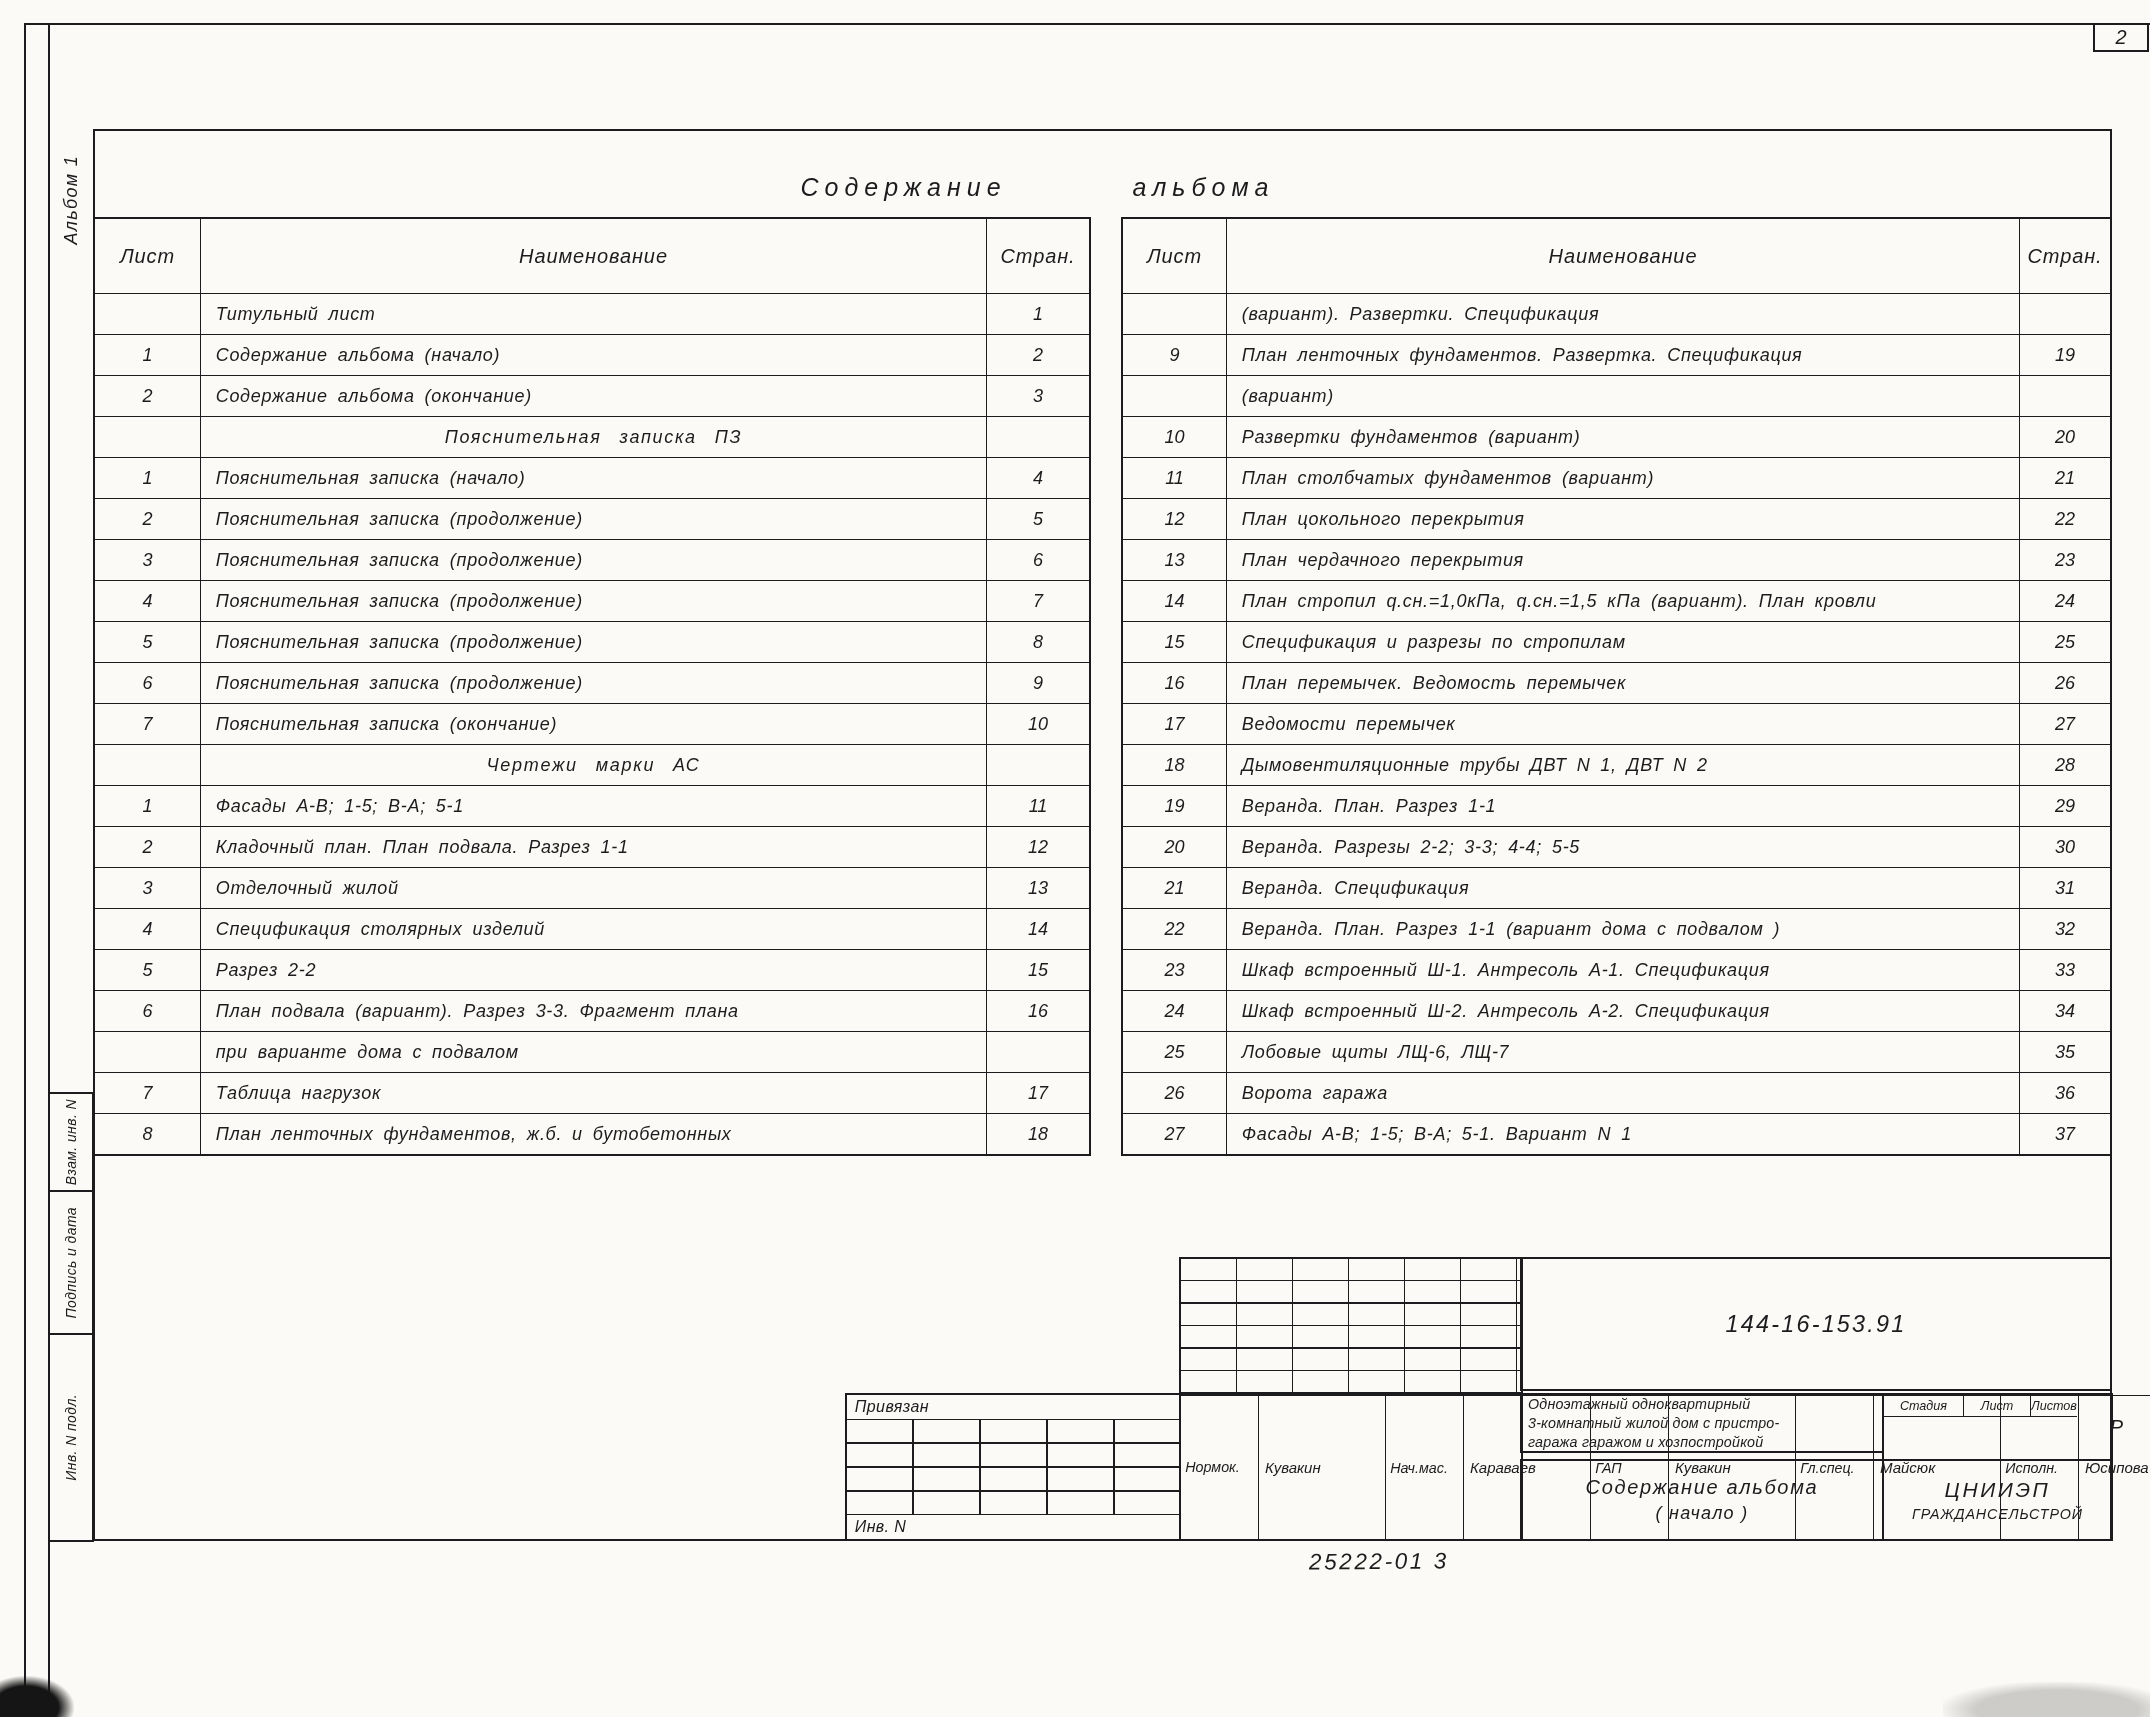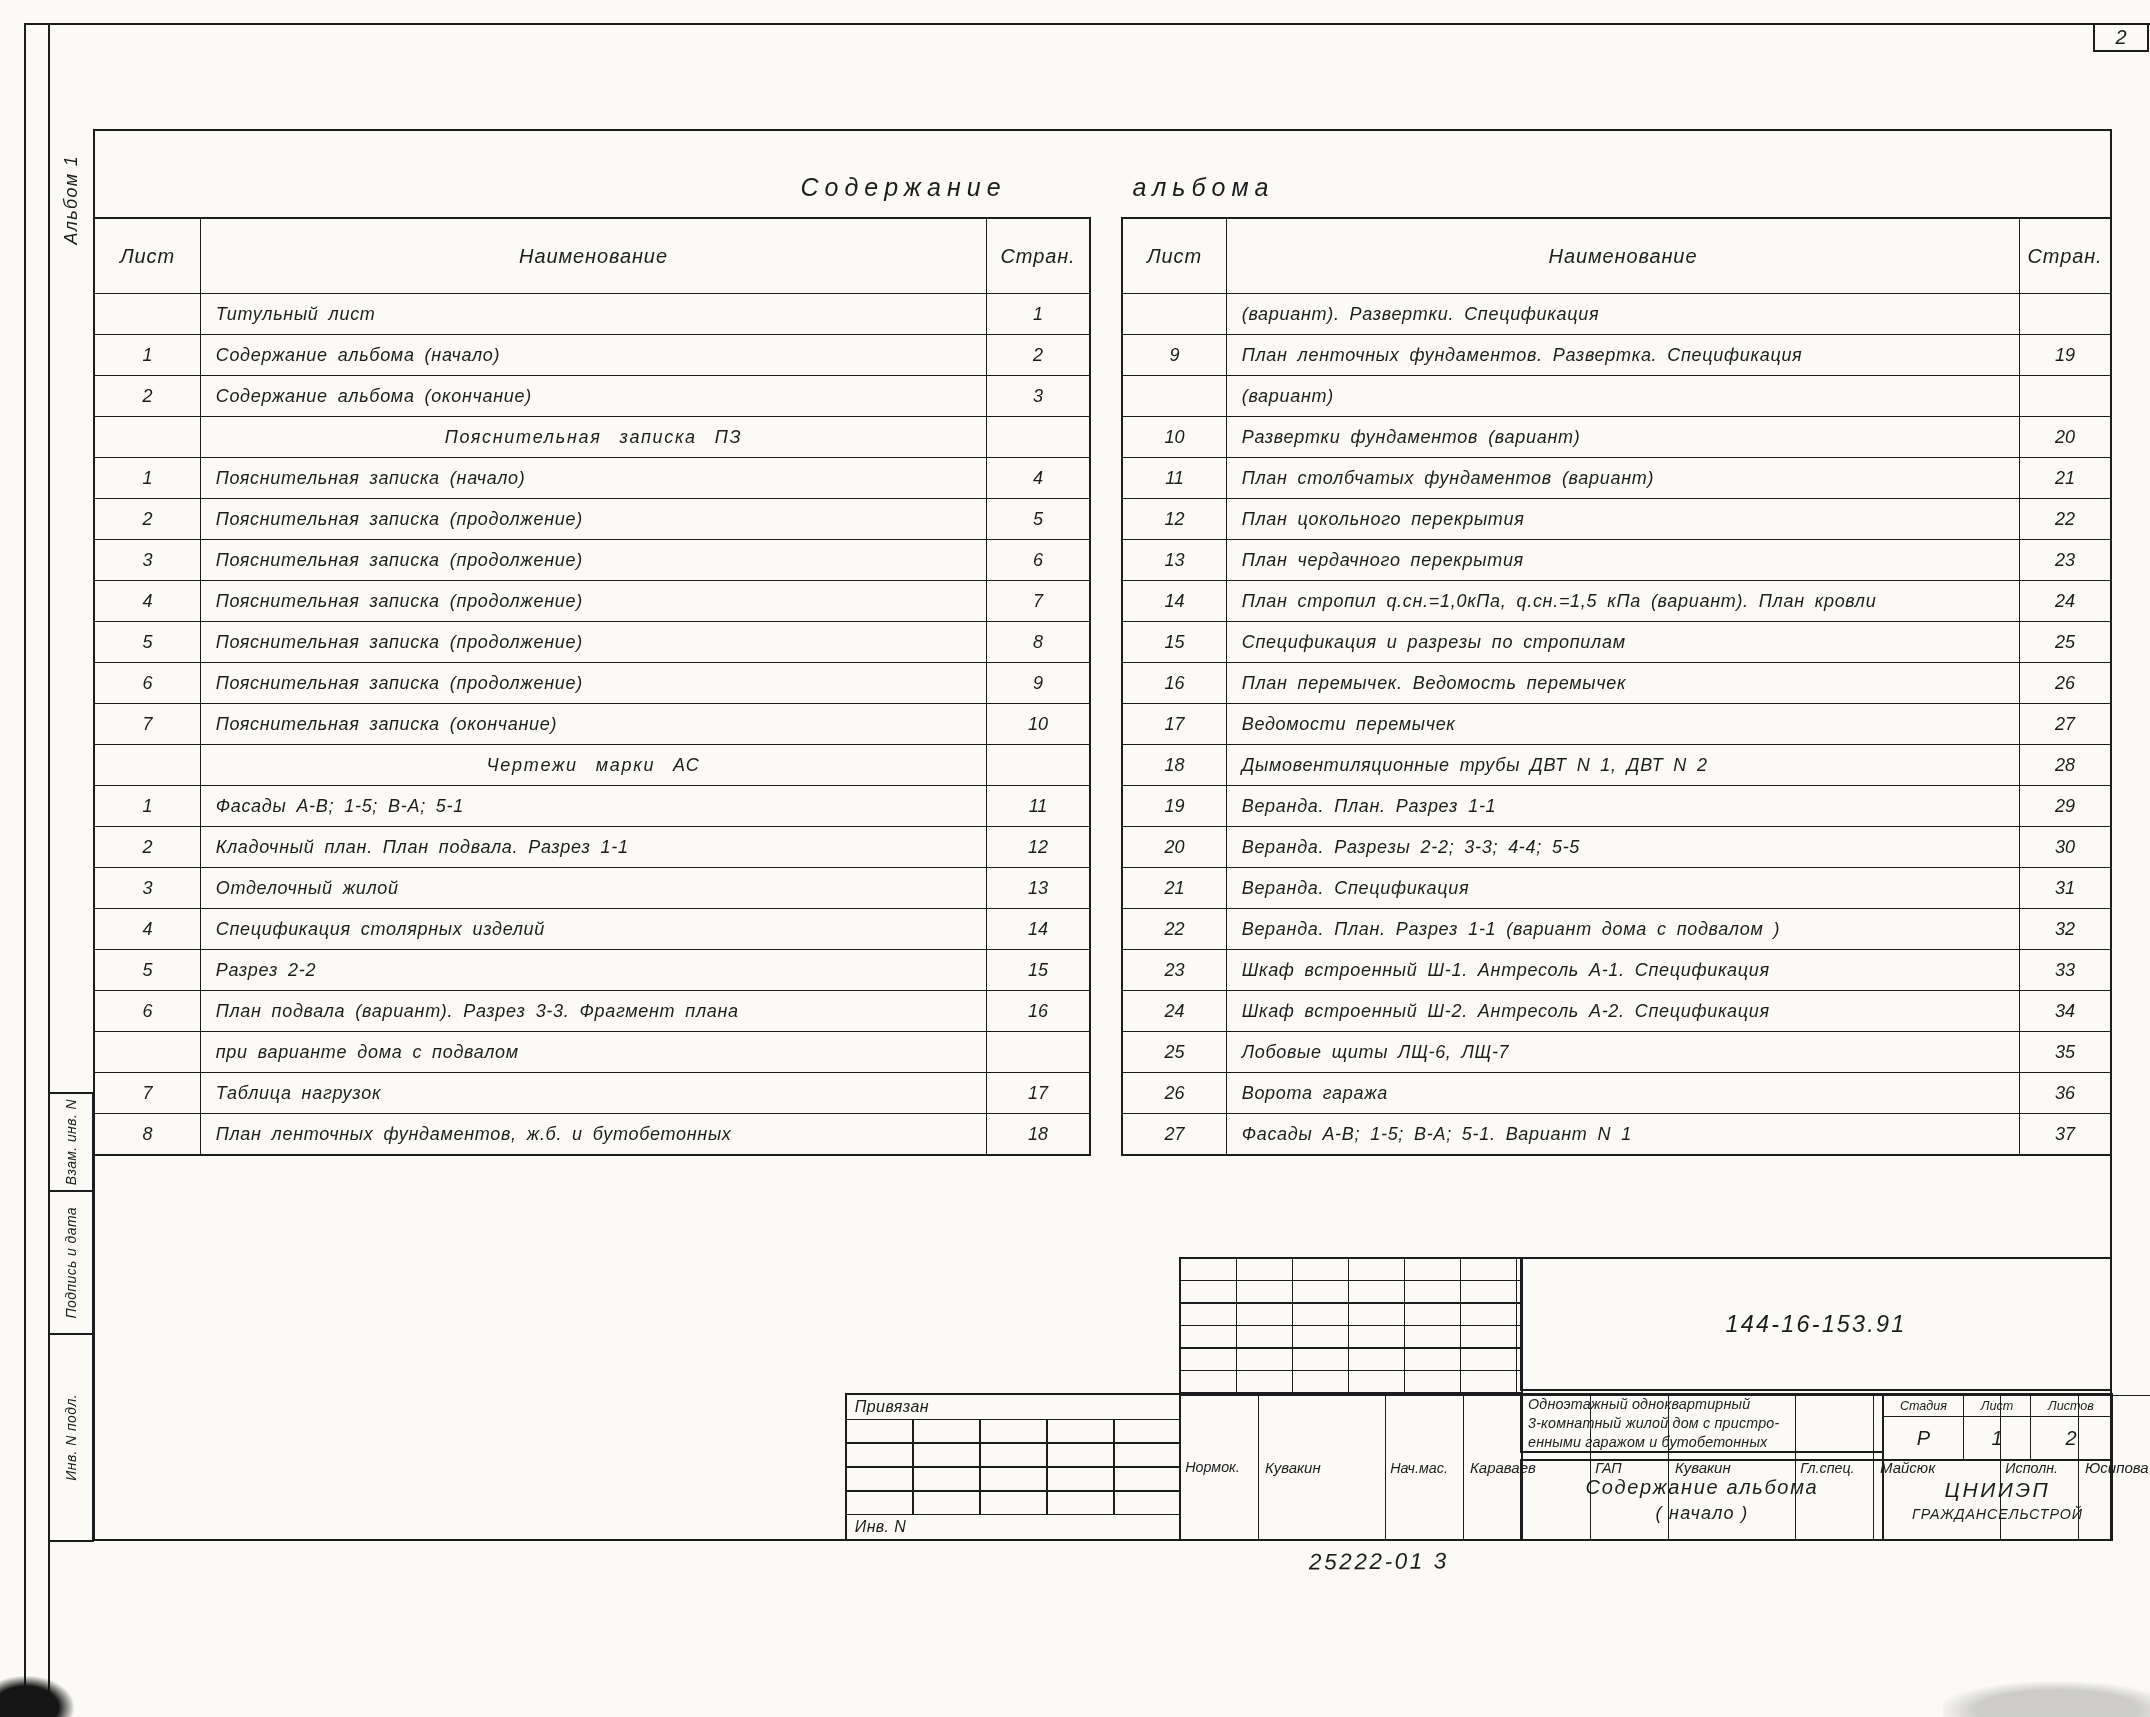--- a/index.html
+++ b/index.html
@@ -64,21 +64,21 @@
   #z-roles { left:1179px; top:1393px; width:344px; height:148px; display:flex; }
   .role-row { flex:1; display:grid; grid-template-columns:78px 127px 1fr; }
   .role-row + .role-row { border-top:1.7px solid var(--ink); }
   .rc { display:flex; align-items:center; border-right:1.7px solid var(--ink); font-size:14.3px; font-style:italic; white-space:nowrap; overflow:hidden; }
   .rc.role { padding-left:4.3px; }
   .rc.rname { padding-left:6px; font-size:15px; }
   .rc.rsig { border-right:none; justify-content:center; }
 
   #z-project { left:1520px; top:1393px; width:364px; height:60px; display:flex; flex-direction:column;
     justify-content:center; padding:1px 6px; font-size:14.3px; font-style:italic; line-height:19px; letter-spacing:0.2px; }
-  #z-stage { left:1882px; top:1393px; width:231px; height:68px; display:flex; flex-direction:column; }
+  #z-stage { left:1882px; top:1393px; width:231px; height:68px; display:flex; flex-direction:row; }
   .stage-head { display:grid; grid-template-columns:80px 67px 1fr; height:22px; border-bottom:1.7px solid var(--ink); }
   .stage-head > div { display:flex; align-items:center; justify-content:center; border-right:1.7px solid var(--ink);
     font-size:12.6px; font-style:italic; }
   .stage-head > div.last { border-right:none; }
   .stage-vals { flex:1; display:grid; grid-template-columns:80px 67px 1fr; }
   .stage-vals > div { display:flex; align-items:center; justify-content:center; border-right:1.7px solid var(--ink);
     font-size:20px; font-style:italic; }
   .stage-vals > div.last { border-right:none; }
 
   #z-sheettitle { left:1520px; top:1459px; width:364px; height:82px; display:flex; flex-direction:column;
@@ -477,21 +477,21 @@
           <svg width="74" height="19" viewBox="0 0 170 44">
             <path d="M8 30 C 25 4, 38 40, 56 16 S 88 34, 106 10 S 140 30, 162 14" fill="none" stroke="#1c1c1e" stroke-width="4" stroke-linecap="round"></path>
           </svg>
         </div>
       </div>
     </div>
 
   <div class="zone" id="z-project">
     <div>Одноэтажный  одноквартирный</div>
     <div>3-комнатный жилой дом с пристро-</div>
-    <div>енными гаражом и бутобетонных</div>
+    <div>гаража гаражом и хозпостройкой</div>
   </div>
 
   <div class="zone" id="z-stage">
     <div class="stage-head">
       <div>Стадия</div>
       <div>Лист</div>
       <div class="last">Листов</div>
     </div>
     <div class="stage-vals">
       <div>Р</div>

